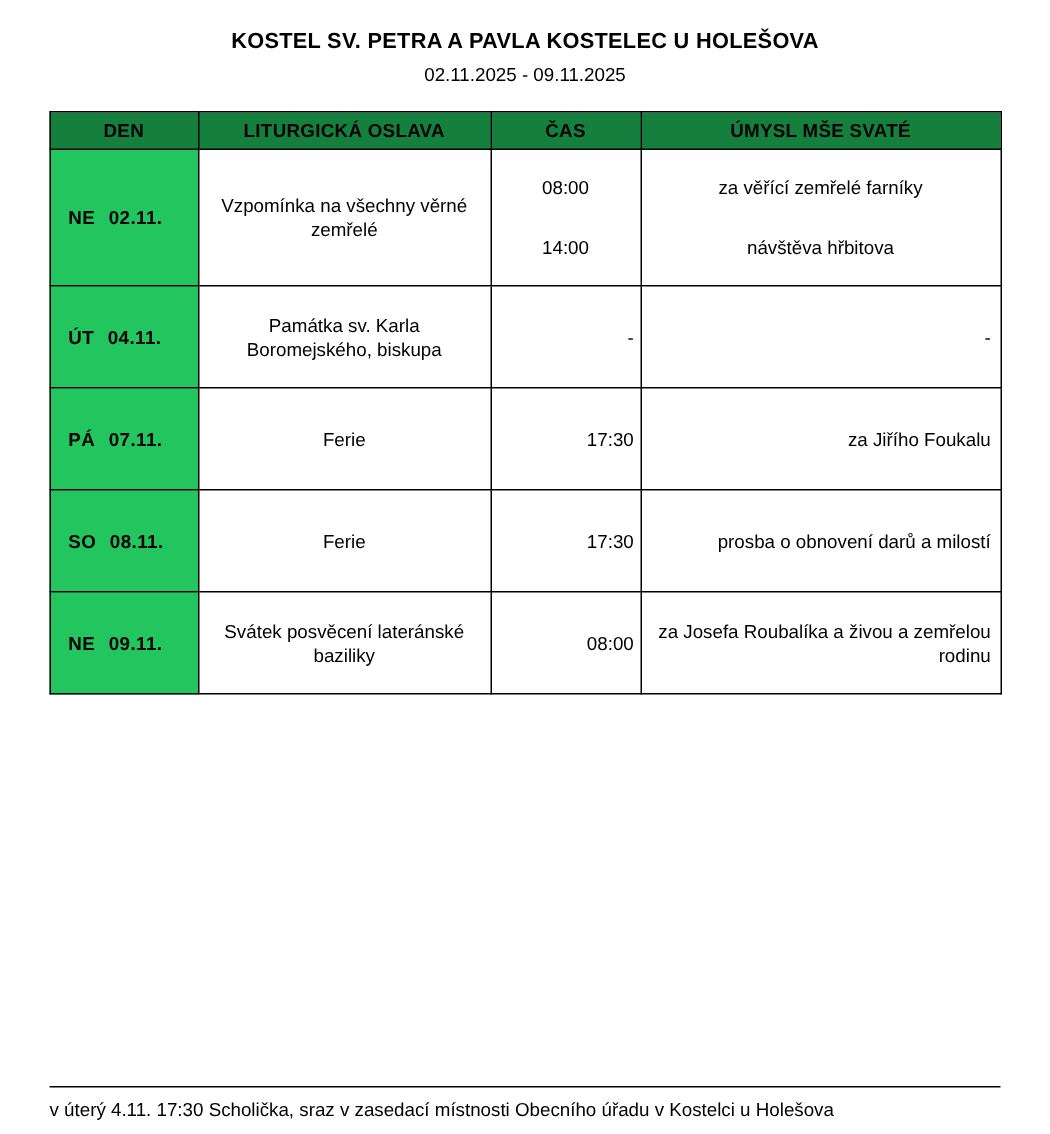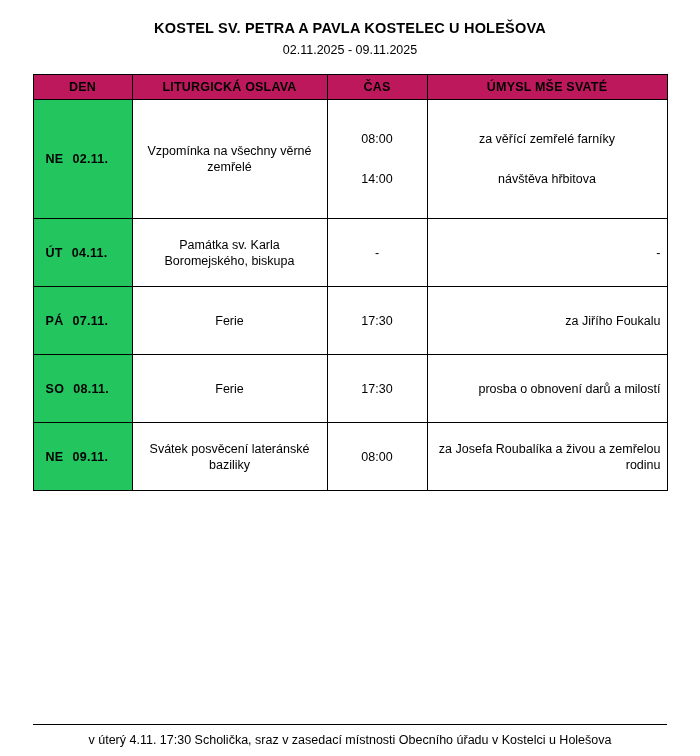--- a/index.html
+++ b/index.html
@@ -46,21 +46,21 @@
     border-collapse: collapse;
     margin: 14px auto 0 auto;
     width: 634px;
     table-layout: fixed;
   }
   table.schedule th, table.schedule td {
     border: 1px solid #000000;
     vertical-align: middle;
   }
   table.schedule thead th {
-    background: #be185d;
+    background: #15803d;
     font-size: 12.5px;
     font-weight: bold;
     text-align: center;
     height: 22px;
     padding: 1px 2px;
     letter-spacing: 0.2px;
   }
   col.c-den { width: 99px; }
   col.c-lit { width: 195px; }
   col.c-cas { width: 100px; }
@@ -77,24 +77,24 @@
   td.den .daynum {
     padding-left: 9px;
   }
   td.lit {
     text-align: center;
     font-size: 12.5px;
     line-height: 16px;
     padding: 3px 6px;
   }
   td.cas {
-    text-align: center;
-    font-size: 12.5px;
-    line-height: 16px;
-    padding: 19px 4px;
+    text-align: right;
+    font-size: 12.5px;
+    line-height: 16px;
+    padding: 5px 4px;
   }
   td.umysl {
     text-align: right;
     font-size: 12.5px;
     line-height: 16px;
     padding: 3px 6px;
   }
   .two-line-cell {
     display: flex;
     flex-direction: column;
@@ -119,21 +119,21 @@
     right: 33px;
     bottom: 8px;
   }
   .footnote-rule {
     border-top: 1px solid #000000;
     margin-bottom: 7px;
   }
   .footnote {
     font-size: 12.5px;
     line-height: 16px;
-    text-align: center;
+    text-align: left;
   }
 </style>
 </head>
 <body>
 
 <div class="page">
 
   <div class="header">
     <div class="line2">KOSTEL SV. PETRA A PAVLA KOSTELEC U HOLEŠOVA</div>
     <div class="line3">02.11.2025 - 09.11.2025</div>

